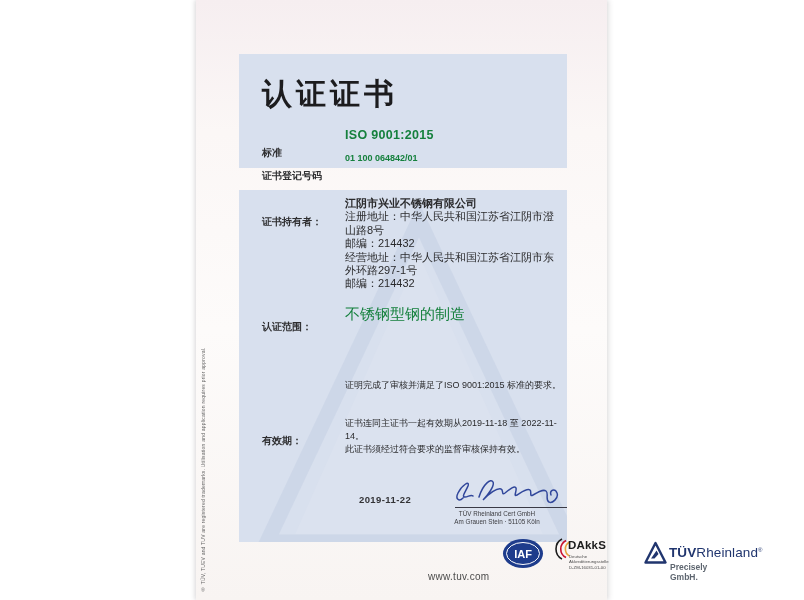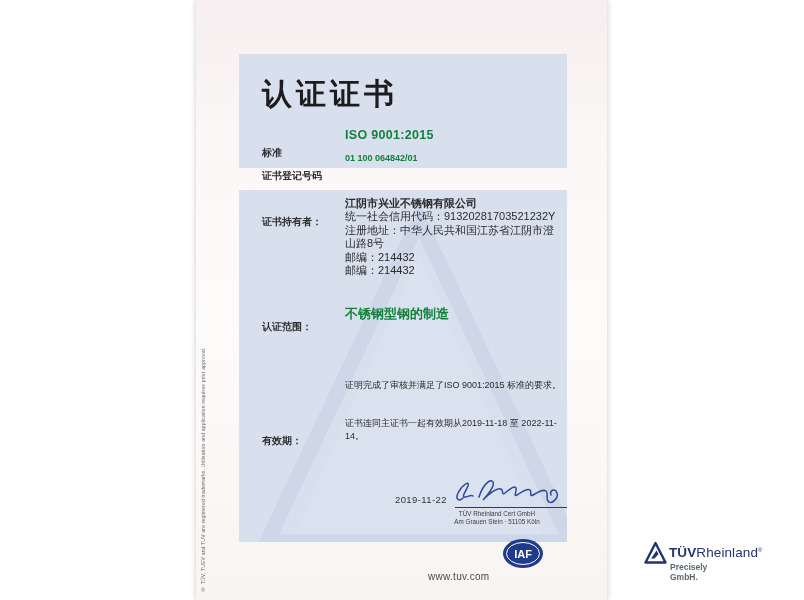--- a/index.html
+++ b/index.html
@@ -29,25 +29,25 @@
     color:#1c1c1e;letter-spacing:4px;line-height:36px;
   }
   .lab{position:absolute;left:23px;font-size:10px;font-weight:bold;color:#2e2e30;margin-top:15px;}
   .val{position:absolute;left:106px;color:#15803d;}
   .std-val{top:130px;font-size:12.5px;font-weight:bold;letter-spacing:.3px;}
   .std-val{top:74px;}
   .reg-val{top:99px;font-size:9px;font-weight:bold;}
   .watermark{position:absolute;left:-6px;top:12px;pointer-events:none;}
   .holder-block{position:absolute;left:106px;top:7px;width:218px;font-size:11px;line-height:13.4px;color:#2a2a2c;}
   .holder-name{font-weight:bold;}
-  .scope-val{top:115px;font-size:13px;font-weight:bold;}
+  .scope-val{top:115px;font-size:15px;font-weight:normal;}
   .statement{position:absolute;left:106px;top:189px;font-size:9px;color:#2a2a2c;}
   .validity-block{position:absolute;left:106px;top:227px;width:222px;font-size:9px;line-height:13px;color:#2a2a2c;}
   .info-block{position:absolute;left:106px;top:259px;width:222px;font-size:9px;line-height:12.5px;color:#2a2a2c;}
-  .issue-date{position:absolute;left:120px;top:304px;font-size:9.5px;font-weight:400;color:#333336;letter-spacing:.4px;margin-left:36px;}
+  .issue-date{position:absolute;left:120px;top:304px;font-size:9.5px;font-weight:700;color:#333336;letter-spacing:.4px;}
   .signature-svg{position:absolute;left:214px;top:286px;}
   .sig-line{position:absolute;left:216px;top:317px;width:112px;border-top:1px solid #3a3a46;}
   .issuer{position:absolute;left:188px;top:320px;width:140px;text-align:center;font-size:6.3px;line-height:8.2px;color:#3c3c40;}
   .footer-website{position:absolute;left:232px;top:571px;font-size:10px;color:#4b4b4b;letter-spacing:.3px;}
   .iaf{position:absolute;left:306px;top:538px;}
   .dakks{position:absolute;left:352px;top:537px;}
   .dakks-text{position:absolute;left:20px;top:2px;font-size:11.5px;font-weight:bold;color:#1b1b1b;letter-spacing:.2px;}
   .dakks-sub{position:absolute;left:21px;top:17px;font-size:4.3px;line-height:5.4px;color:#4a4a4a;}
   .tuv-logo{position:absolute;left:448px;top:541px;}
   .tuv-text{position:absolute;left:473px;top:545px;font-size:13.5px;color:#20356e;letter-spacing:.1px;}
@@ -74,34 +74,35 @@
     <div class="box main-box">
 
       <svg class="watermark" width="340" height="345" viewBox="0 0 340 345">
         <polygon points="186,18 338,340 34,340" fill="none" stroke="#c5cfe3" stroke-width="15" opacity="0.55"></polygon>
         <polygon points="186,52 310,332 62,332" fill="#e2e8f2" opacity="0.25"></polygon>
       </svg>
 
       <div class="lab" style="top:10px;">证书持有者：</div>
       <div class="holder-block">
         <div class="holder-name">江阴市兴业不锈钢有限公司</div>
-        <div>统一社会信用代码：91320281703521232Y</div>
         <div>注册地址：中华人民共和国江苏省江阴市澄山路8号</div>
         <div>邮编：214432</div>
+        <div>经营地址：中华人民共和国江苏省江阴市东外环路297-1号</div>
         <div>邮编：214432</div>
       </div>
 
       <div class="lab" style="top:115px;">认证范围：</div>
       <div class="val scope-val">不锈钢型钢的制造</div>
 
       <div class="statement">证明完成了审核并满足了ISO 9001:2015 标准的要求。</div>
 
       <div class="lab" style="top:229px;text-align:right;">有效期：</div>
       <div class="validity-block">
         <div>证书连同主证书一起有效期从2019-11-18 至 2022-11-14。</div>
+        <div>此证书须经过符合要求的监督审核保持有效。</div>
       </div>
 
 
       <div class="issue-date">2019-11-22</div>
 
       <svg class="signature-svg" width="116" height="32" viewBox="0 0 116 32">
         <path d="M10,22 C6,26 2,23 5,17 C9,9 17,4 15,10 C13,15 8,21 12,21 C15,21 18,18 20,20
                  M26,21 C30,8 38,2 40,6 C42,10 34,20 30,24 C36,18 44,12 48,13 C51,14 48,20 52,17
                  C57,13 62,9 63,12 C64,15 60,21 64,19 C69,16 74,12 77,14 C79,16 76,21 80,19
                  C85,16 90,13 93,15 C96,17 92,24 96,26 C99,28 106,22 104,17 C102,12 96,14 98,19" fill="none" stroke="#31479b" stroke-width="1.5" stroke-linecap="round"></path>
@@ -114,20 +115,33 @@
     </div>
 
     <div class="footer-website">www.tuv.com</div>
 
     <svg class="iaf" width="42" height="31" viewBox="0 0 42 31">
       <ellipse cx="21" cy="15.5" rx="20" ry="14.5" fill="#1e3c8c"></ellipse>
       <ellipse cx="21" cy="15.5" rx="16.5" ry="11" fill="none" stroke="#ffffff" stroke-width="1"></ellipse>
       <text x="21" y="20" text-anchor="middle" font-size="11" font-weight="bold" fill="#ffffff" font-family="Liberation Sans, sans-serif">IAF</text>
     </svg>
 
+    <div class="dakks" style="width:64px;height:42px;">
+      <svg width="22" height="24" viewBox="0 0 22 24" style="position:absolute;left:0;top:0;">
+        <path d="M14,2 C6,6 6,18 14,22" fill="none" stroke="#1b1b1b" stroke-width="1.6"></path>
+        <path d="M18,3.5 C11,7 11,17 18,20.5" fill="none" stroke="#c8102e" stroke-width="1.6"></path>
+        <path d="M21.5,5 C16,8 16,16 21.5,19" fill="none" stroke="#e8a33d" stroke-width="1.6"></path>
+      </svg>
+      <div class="dakks-text">DAkkS</div>
+      <div class="dakks-sub">
+        <div>Deutsche</div>
+        <div>Akkreditierungsstelle</div>
+        <div>D-ZM-16031-01-00</div>
+      </div>
+    </div>
 
     <svg class="tuv-logo" width="23" height="24" viewBox="0 0 23 24">
       <polygon points="11.5,2 21.5,21.5 1.5,21.5" fill="none" stroke="#20356e" stroke-width="2.4" stroke-linejoin="round"></polygon>
       <polygon points="7,17.5 12.5,9.5 14.5,13 10.5,17.5" fill="#20356e"></polygon>
     </svg>
     <div class="tuv-text"><span class="b">TÜV</span><span>Rheinland</span><span class="tuv-reg">®</span></div>
     <div class="tuv-tagline">Precisely GmbH.</div>
 
   </div>
 </div>

